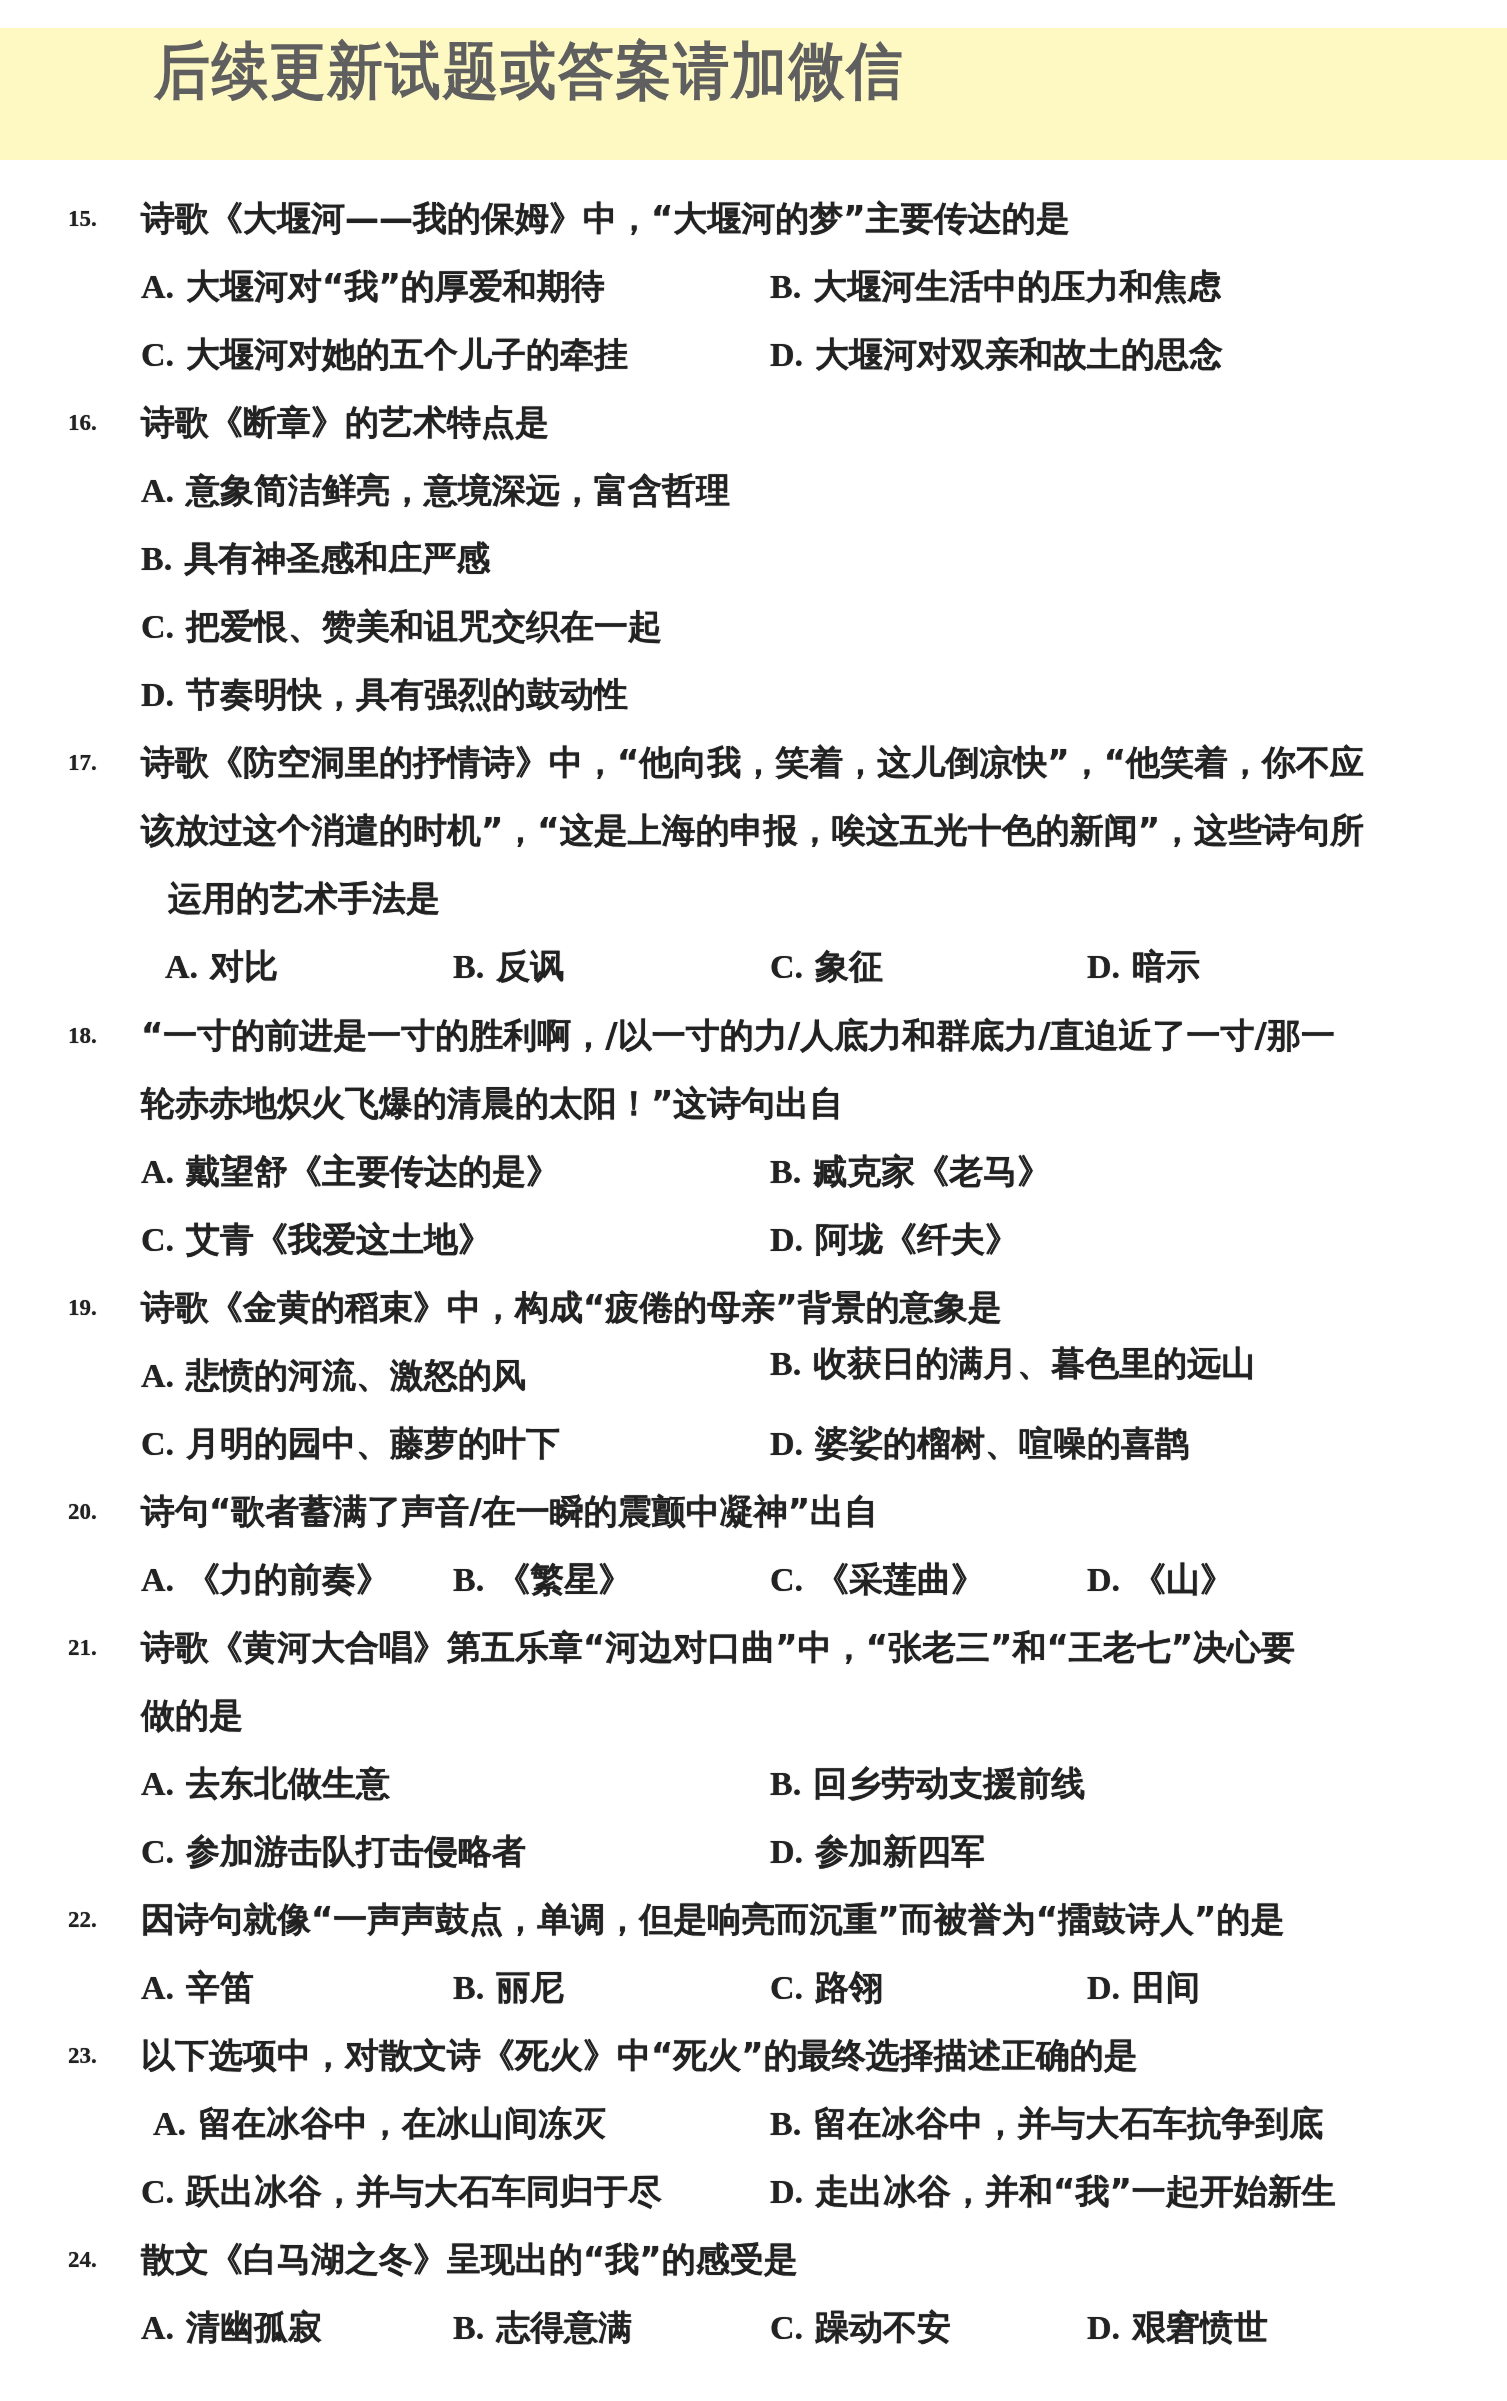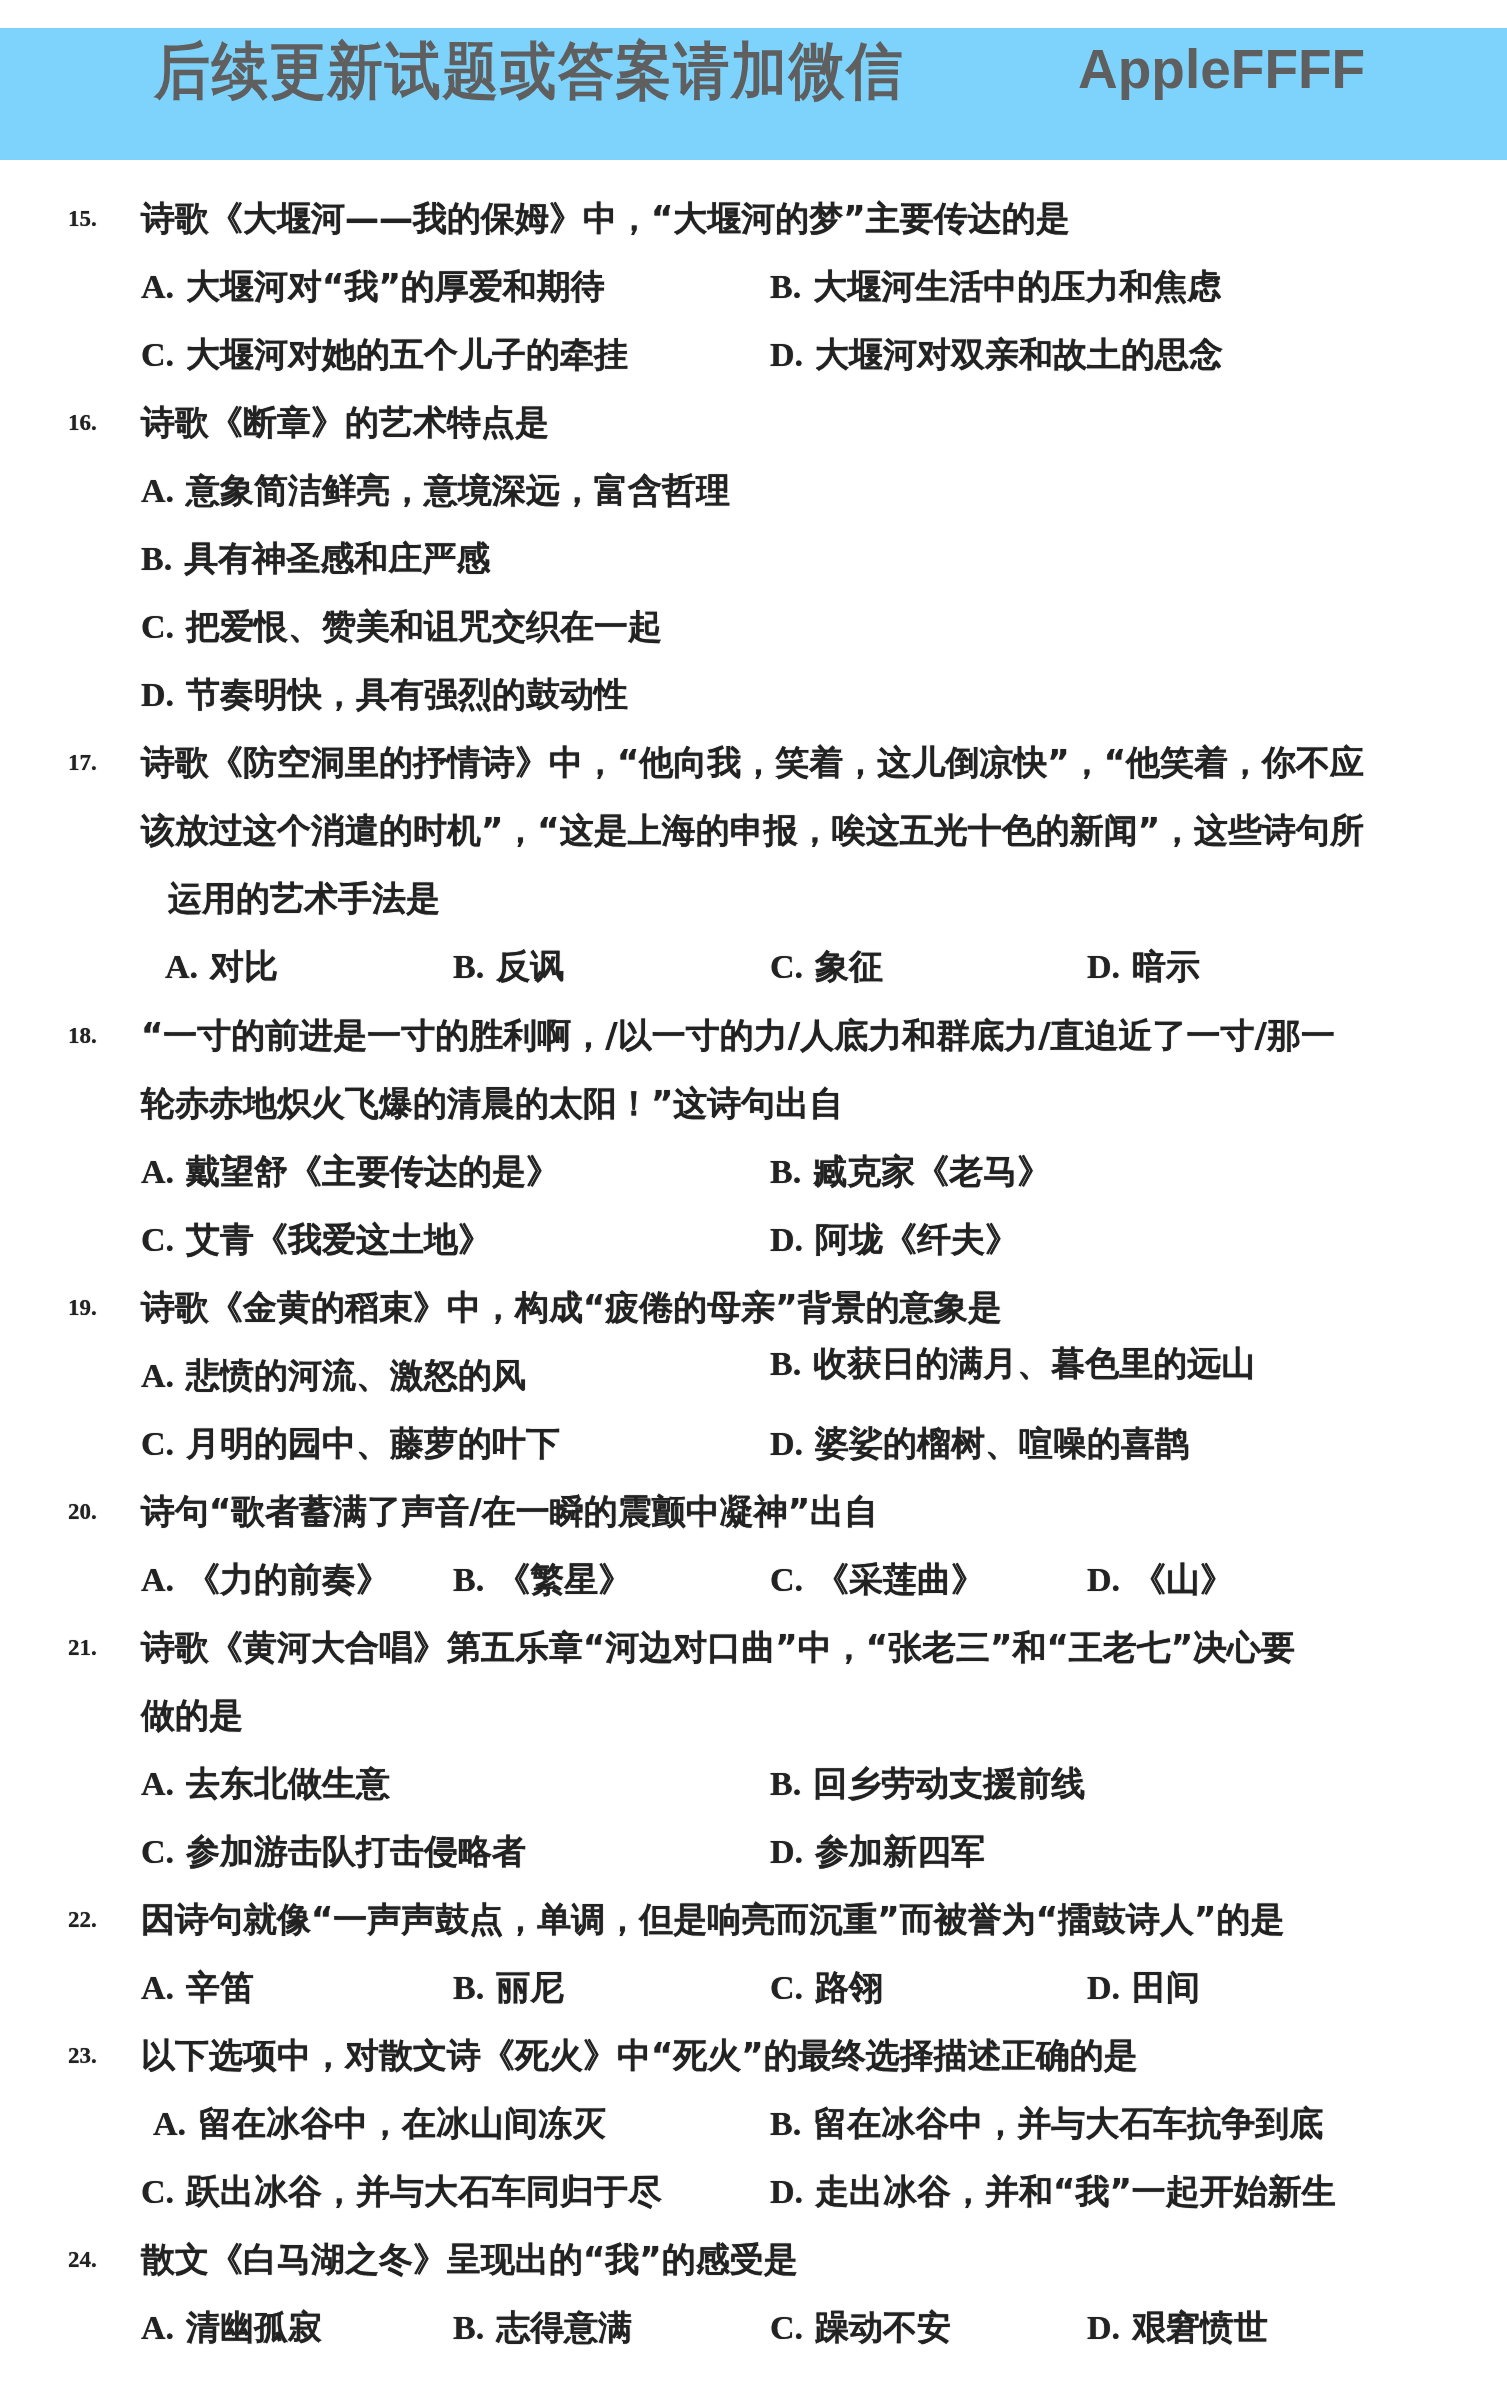--- a/index.html
+++ b/index.html
@@ -1,37 +1,36 @@
 <!DOCTYPE html>
 <html style="font-size:13.7px"><head>
 <meta charset="utf-8">
 <style>
   html, body { margin:0; padding:0; background:#ffffff; }
   body { width:1507px; height:2401px; position:relative; overflow:hidden;
          font-family:"DejaVu Sans","Liberation Sans",sans-serif; color:#1c1c1c; }
-  .banner { position:absolute; left:0; top:28px; width:1507px; height:132px; background:#7dd3fc; }
+  .banner { position:absolute; left:0; top:28px; width:1507px; height:132px; background:#fef9c3; }
   .banner-text { position:absolute; top:0px; left:154px; height:77px; line-height:77px;
                  font-size:56px; color:#5f5f5f; font-weight:bold; letter-spacing:1.7px; white-space:nowrap;
                  transform:scaleY(1.1); transform-origin:top left; }
   .banner-id { position:absolute; top:3.4px; left:1078px; height:77px; line-height:77px;
                font-family:"Liberation Sans",sans-serif; font-size:55px; font-weight:bold; color:#5f5f5f; }
   .line { position:absolute; height:51px; line-height:51px; font-size:34px; font-weight:bold;
           white-space:nowrap; color:#222; text-shadow:0 0 0.9px #555; }
   .qnum { position:absolute; left:68px; font-family:"Liberation Serif","DejaVu Serif",serif;
           font-size:23px; font-weight:bold; }
   .qtext { left:141px; }
   .opt { display:inline-block; }
   .opt .lbl { font-family:"Liberation Serif","DejaVu Serif",serif; margin-right:12px; }
 </style>
 </head>
 <body>
 
 <div class="banner">
   <div class="banner-text">后续更新试题或答案请加微信</div>
-  <div class="banner-id">AppleFFFF</div>
 </div>
 
 <div id="content">
     <div class="line qnum" style="top: 193px;">15.</div>
     <div class="line qtext" style="top: 193px;">诗歌《大堰河——我的保姆》中，“大堰河的梦”主要传达的是</div>
     <div class="line opt" style="left: 141px; top: 261px;"><span class="lbl">A.</span><span>大堰河对“我”的厚爱和期待</span></div>
     <div class="line opt" style="left: 770px; top: 261px;"><span class="lbl">B.</span><span>大堰河生活中的压力和焦虑</span></div>
     <div class="line opt" style="left: 141px; top: 329px;"><span class="lbl">C.</span><span>大堰河对她的五个儿子的牵挂</span></div>
     <div class="line opt" style="left: 770px; top: 329px;"><span class="lbl">D.</span><span>大堰河对双亲和故土的思念</span></div>
     <div class="line qnum" style="top: 397px;">16.</div>

